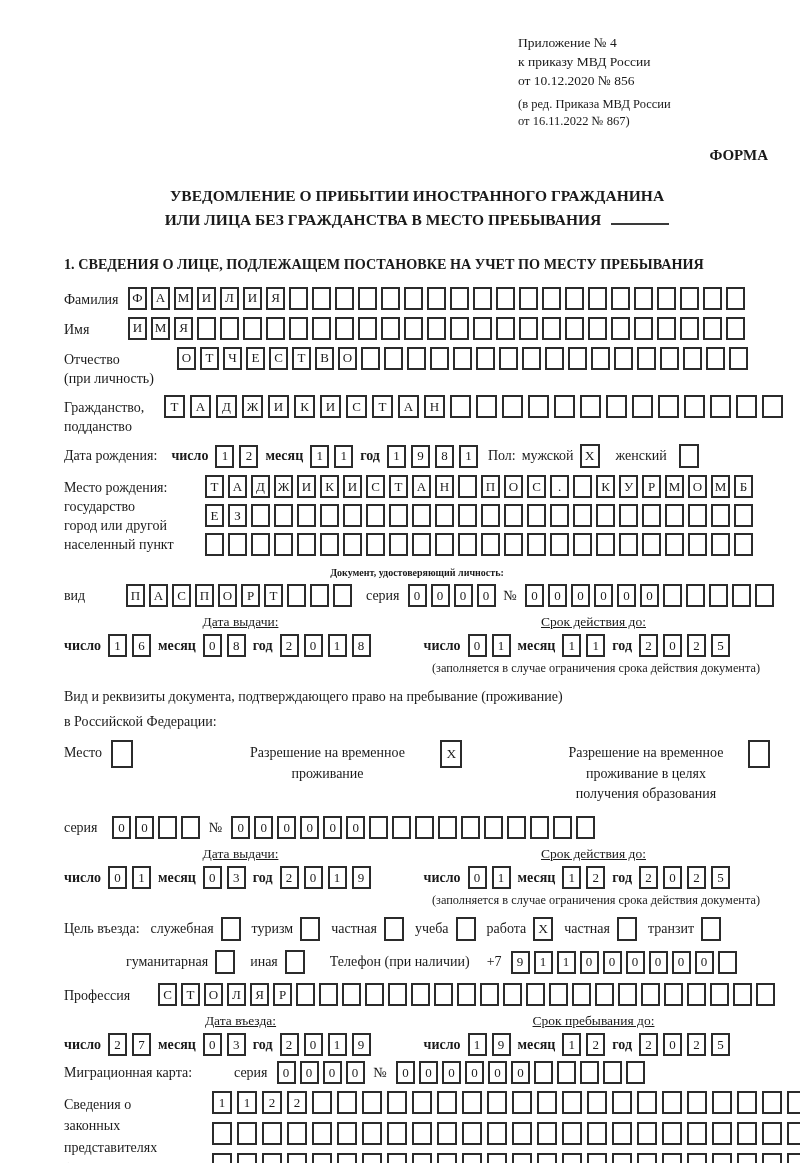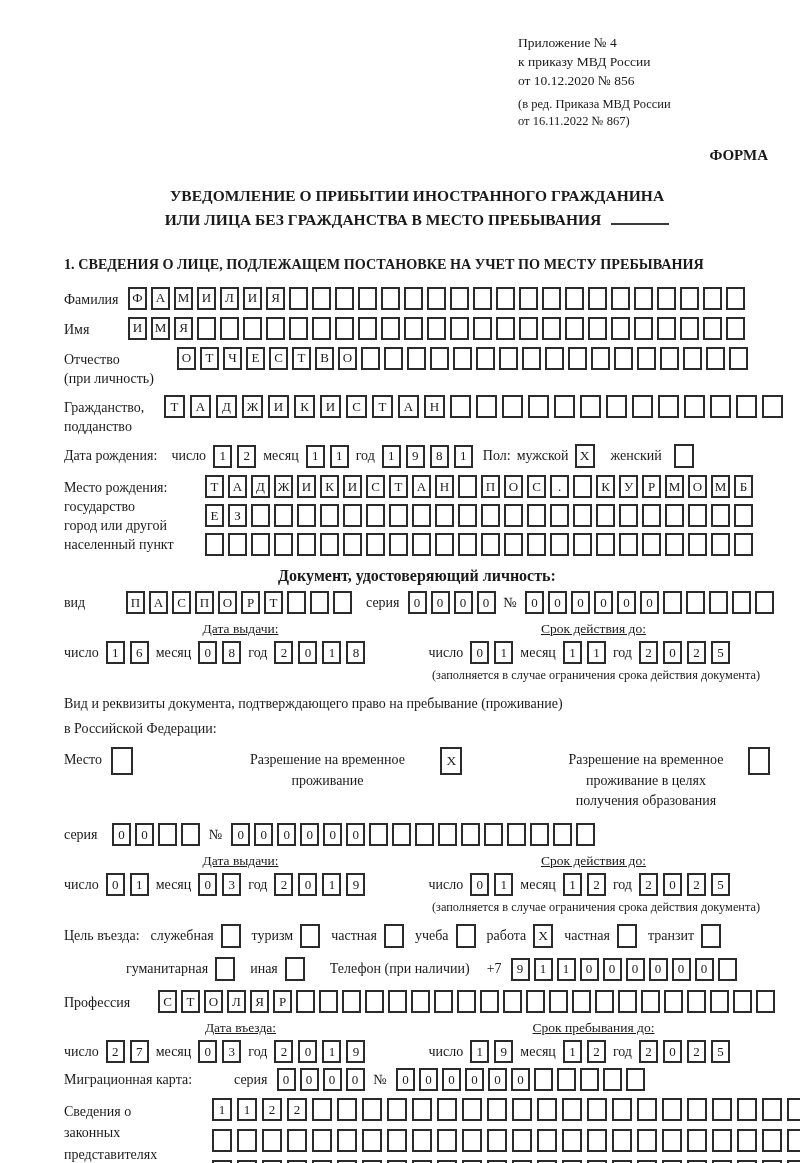--- a/index.html
+++ b/index.html
@@ -22,28 +22,28 @@
   .cells { display: inline-flex; gap: 4px; flex: none; }
   .cell { flex: none; width: 19px; height: 23px; border: 2px solid #2b2b2b; display: inline-flex; align-items: center; justify-content: center; font-size: 13px; background: #fff; }
   .w { gap: 5px; } .w .cell { width: 21px; }
   .w2 { gap: 5px; } .w2 .cell { width: 20px; }
 
   .chk { flex: none; width: 20px; height: 24px; border: 2px solid #2b2b2b; display: inline-flex; align-items: center; justify-content: center; font-size: 13.5px; background: #fff; }
   .chk-lg { width: 22px; height: 28px; }
 
   .dg { display: inline-flex; align-items: center; gap: 7px; }
   .dg .cells { gap: 5px; }
-  .dg .t { flex: none; }
+  .dg .t { flex: none; font-weight: bold; }
 
   .head2 { display: flex; margin: 2px 0 4px; font-size: 13.5px; text-decoration: underline; }
   .head2 > div { flex: 1; text-align: center; }
   .split { display: flex; justify-content: space-between; padding-right: 40px; margin-bottom: 4px; }
   .note { font-size: 12.3px; text-align: right; padding-right: 10px; margin: 1px 0 9px; }
 
-  .dochead { text-align: center; font-weight: bold; font-size: 16px; margin: 4px 0 6px; }
+  .dochead { text-align: center; font-weight: bold; font-size: 10px; margin: 4px 0 6px; }
   .intro { line-height: 1.75; }
 
   .optrow { display: flex; align-items: flex-start; justify-content: space-between; margin: 6px 0 12px; }
   .opt { display: inline-flex; align-items: flex-start; gap: 9px; }
   .opt .ol { line-height: 1.45; padding-top: 3px; }
   .ctr { text-align: center; }
 
   .prow { display: flex; align-items: center; gap: 11px; margin-bottom: 9px; flex-wrap: nowrap; }
   .prow .pl { flex: none; }
   .popt { display: inline-flex; align-items: center; gap: 7px; }

